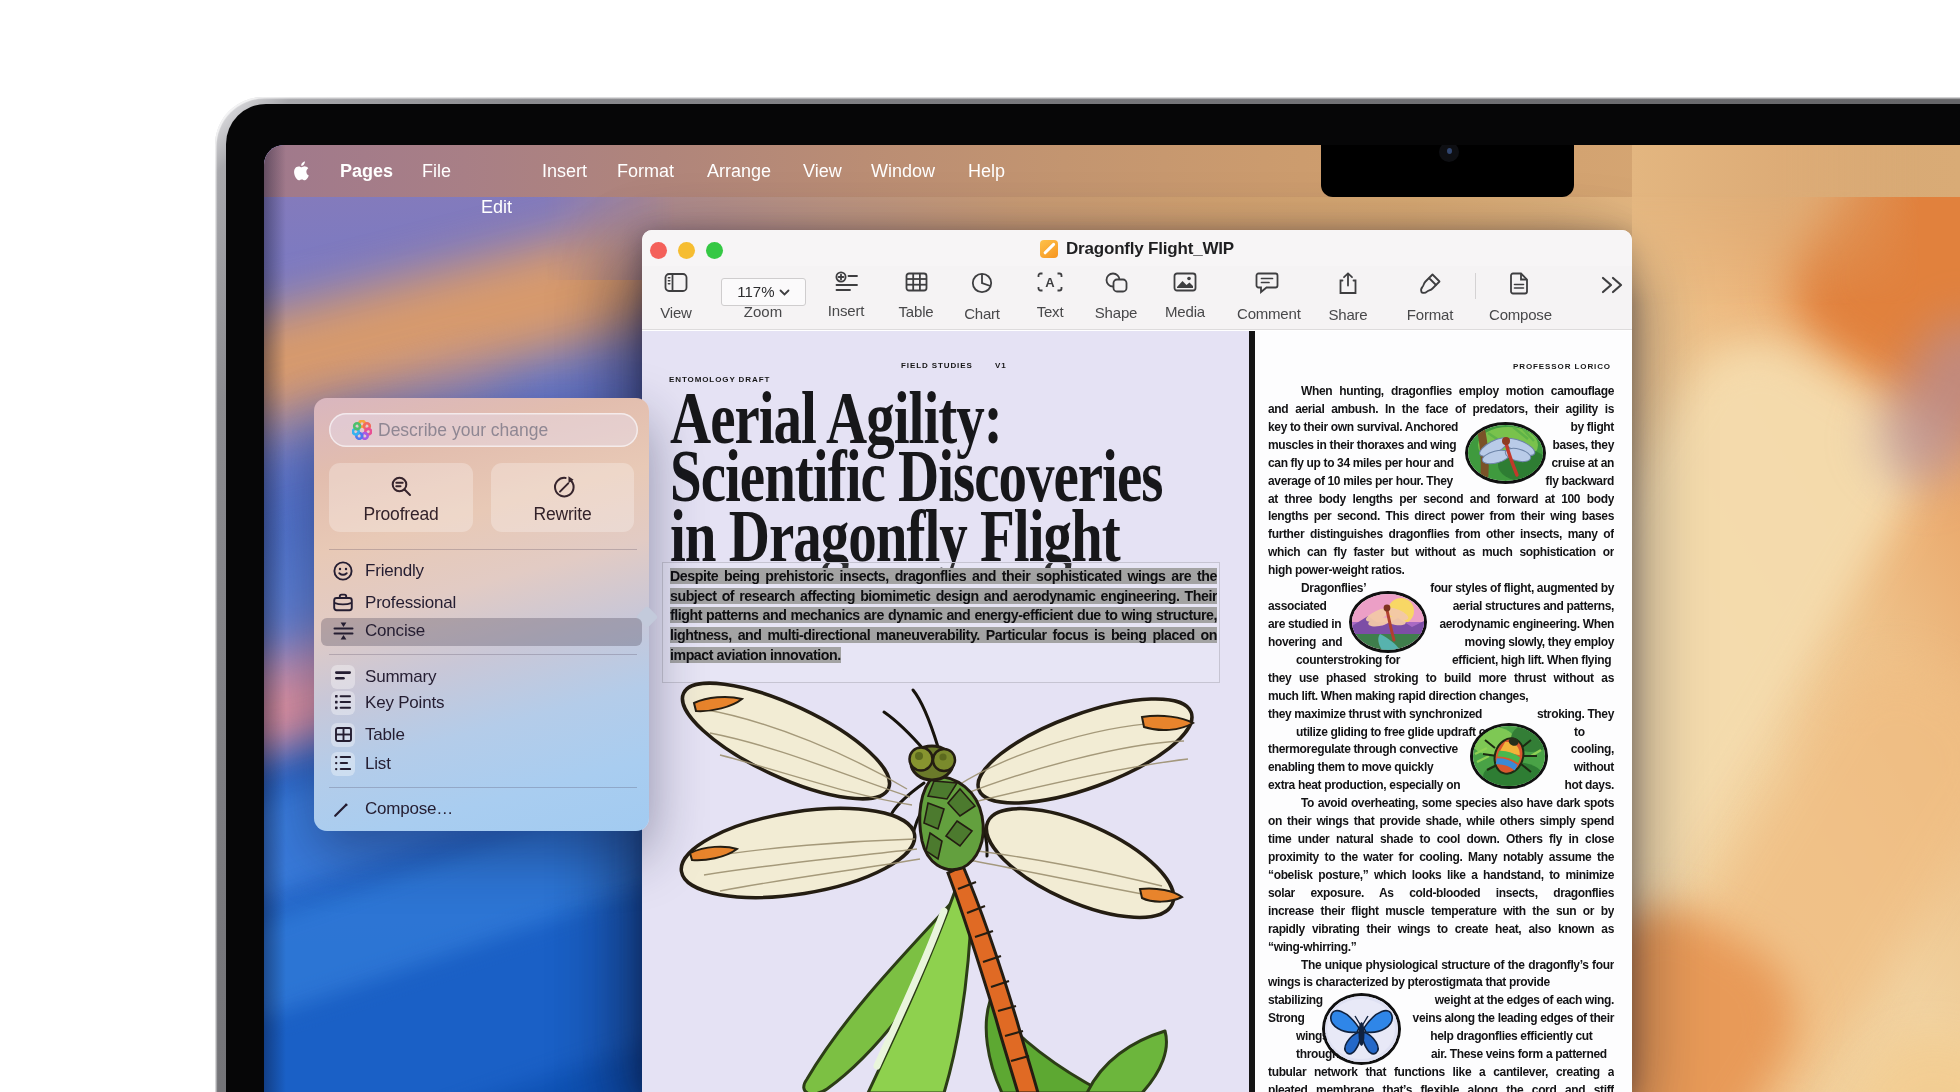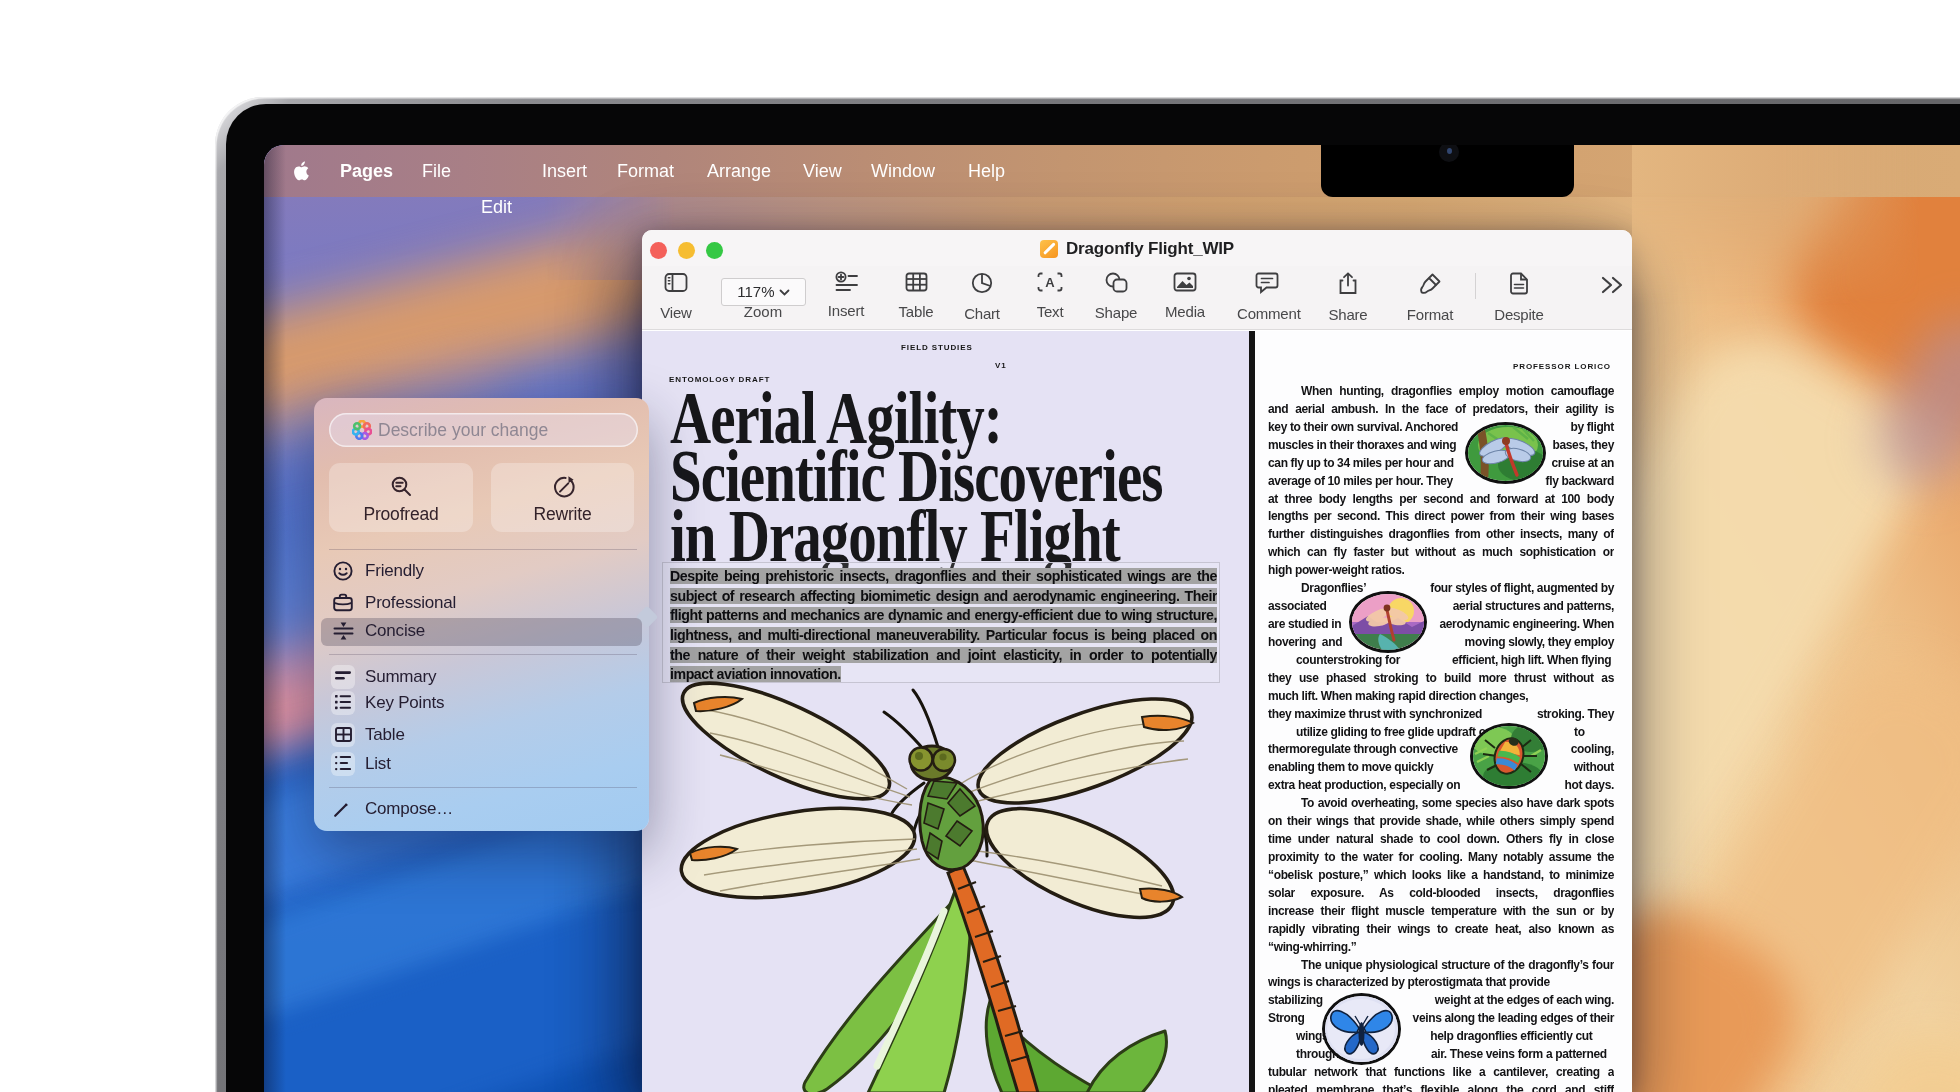--- a/index.html
+++ b/index.html
@@ -237,42 +237,41 @@
       <div class="tbdiv"></div>
       <div class="tbi" style="left:877px;">
                 <svg width="20" height="23" viewBox="0 0 20 23">
                   <path d="M2 3.5 a2 2 0 0 1 2 -2 h8 l6 6 v12 a2 2 0 0 1 -2 2 h-12 a2 2 0 0 1 -2 -2 z" fill="none" stroke="#3e3e40" stroke-width="1.8"></path>
                   <path d="M12 1.8 V7.5 H17.8" fill="none" stroke="#3e3e40" stroke-width="1.8"></path>
                   <g stroke="#3e3e40" stroke-width="1.6" stroke-linecap="round">
                     <line x1="5.5" y1="12.5" x2="14.5" y2="12.5"></line>
                     <line x1="5.5" y1="16" x2="14.5" y2="16"></line>
                   </g>
                 </svg>
-                <span class="lab">Despite</span>
+                <span class="lab">Compose</span>
               </div>
       <div class="chev2"><svg width="26" height="18" viewBox="0 0 26 18">
                   <g fill="none" stroke="#3e3e40" stroke-width="2.2" stroke-linecap="round" stroke-linejoin="round">
                     <path d="M3 2 L11 9 L3 16"></path>
                     <path d="M13 2 L21 9 L13 16"></path>
                   </g>
                 </svg></div>
     </div>
     <div class="doc">
       <div class="pageL">
         <span class="hdr" style="left:27px;top:44px;">ENTOMOLOGY DRAFT</span>
-        <span class="hdr" style="left:259px;top:12px;">FIELD STUDIES</span>
+        <span class="hdr" style="left:259px;top:30px;">FIELD STUDIES</span>
         <span class="hdr" style="left:353px;top:30px;">V1</span>
         <div class="title">Aerial Agility:<br>Scientific Discoveries<br>in Dragonfly Flight</div>
         <div class="introbox"></div>
         <div class="intro">
           <div class="il"><span class="hl">Despite being prehistoric insects, dragonflies and their sophisticated wings are the</span></div>
           <div class="il"><span class="hl">subject of research affecting biomimetic design and aerodynamic engineering. Their</span></div>
           <div class="il"><span class="hl">flight patterns and mechanics are dynamic and energy-efficient due to wing structure,</span></div>
           <div class="il"><span class="hl">lightness, and multi-directional maneuverability. Particular focus is being placed on</span></div>
-          <div class="il"><span class="hl">the nature of their weight stabilization and joint elasticity, in order to potentially</span></div>
           <div class="ill"><span class="hl">impact aviation innovation.</span></div>
         </div>
         <div id="dfly" style="position:absolute;left:30px;top:350px;width:532px;height:412px;">
         <svg width="532" height="412" viewBox="0 0 532 412">
 
           <g stroke="#2c3d16" stroke-width="3" stroke-linejoin="round">
             <path d="M295 205 C 240 265 175 330 135 398 C 125 412 140 418 155 408 C 215 365 265 285 300 225 Z" fill="#7cc043"></path>
             <path d="M283 210 C 258 280 225 350 196 412 L 272 412 C 292 345 298 275 300 218 Z" fill="#8ed14e"></path>
             <path d="M318 320 C 340 355 390 390 433 412 L 330 412 C 315 380 310 345 318 320 Z" fill="#5da832"></path>
             <path d="M493 350 C 460 360 430 380 415 412 L 470 412 C 490 390 498 368 493 350 Z" fill="#6cb63c"></path>

